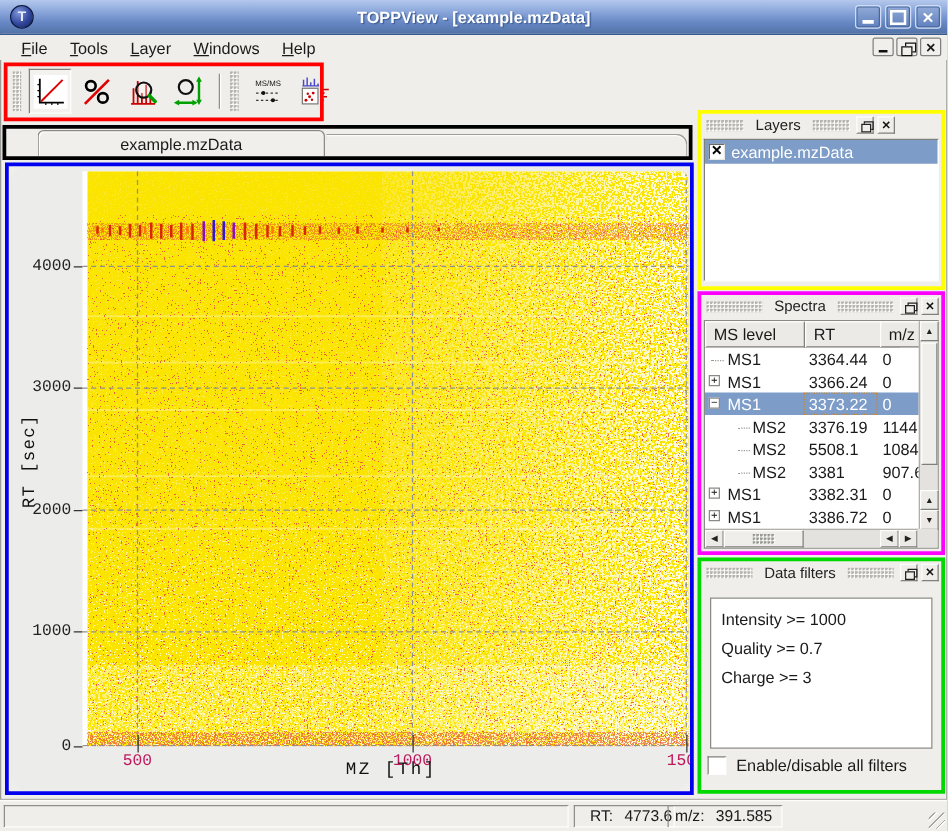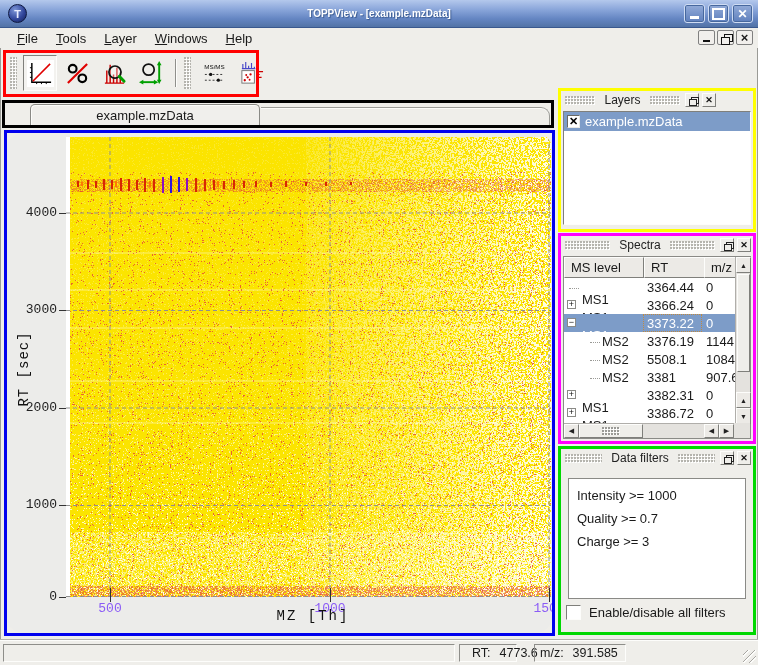--- a/index.html
+++ b/index.html
@@ -8,21 +8,21 @@
   .win { position:relative; width:758px; height:665px; overflow:hidden; background:#efeeea; box-shadow: inset 0 0 0 1px #9a9a96; }
 
   
   .titlebar { position:absolute; left:0; top:0; width:758px; height:28px;
     background:linear-gradient(180deg,#b4c8ec 0%,#8aa6da 35%,#6485c2 70%,#5273a6 100%);
     border-bottom:1px solid #39588e; display:flex; align-items:center; }
   .appicon { position:absolute; left:8px; top:4px; width:19px; height:19px; border-radius:50%;
     background:radial-gradient(circle at 35% 30%, #7d96d8 0%, #32479c 55%, #101e55 100%);
     border:1px solid #0d1840; color:#e8ecff; font-weight:bold; font-size:11px;
     display:flex; align-items:center; justify-content:center; }
-  .title { flex:1; text-align:center; color:#fff; font-weight:bold; font-size:10px; text-shadow:1px 1px 1px #3a5a90; }
+  .title { flex:1; text-align:center; color:#fff; font-weight:bold; font-size:13px; text-shadow:1px 1px 1px #3a5a90; }
   .tbtns { position:absolute; right:5px; top:4px; display:flex; gap:3px; }
   .tbtn { width:21px; height:19px; border-radius:3px; border:1px solid #cfdcf3;
     background:linear-gradient(180deg,#93abd8,#5f80bd); box-shadow:inset 0 0 0 1px #47689e;
     display:flex; align-items:center; justify-content:center; cursor:default; }
   .tbtn.min::after { content:""; width:9px; height:3px; background:#fff; margin-top:8px; }
   .tbtn.max::after { content:""; width:9px; height:8px; border:2px solid #fff; }
   .tbtn.cls::after { content:"✕"; color:#fff; font-weight:bold; font-size:12px; }
 
   
   .menubar { position:absolute; left:0; top:28px; width:758px; height:20px; background:#efeeea; display:flex; align-items:center; padding-left:8px; }
@@ -58,21 +58,21 @@
     box-shadow:inset 1px 1px 0 #fdfdfb; }
   .tabfill { position:absolute; left:256px; top:4px; right:1px; height:18px; background:#efeeea;
     border-top:1px solid #9c9c98; border-right:1px solid #9c9c98; border-radius:0 9px 0 0;
     box-shadow:inset 0 1px 0 #fdfdfb; }
 
   
   .plotwidget { position:absolute; left:7px; top:133px; width:545px; height:500px; background:#ececea; overflow:hidden;border-radius:16px; }
   .mapsvg { position:absolute; left:59px; top:4px; width:485px; height:460px; background:#fff; }
   .ytl { position:absolute; left:0; width:50px; text-align:right; font:13px "Liberation Mono", monospace; color:#222; }
   .ytm { position:absolute; left:52px; width:7px; height:1px; background:#333; }
-  .xtl { position:absolute; top:468px; width:44px; text-align:center; font:13px "Liberation Mono", monospace; color:#8b5cf6; }
+  .xtl { position:absolute; top:468px; width:44px; text-align:center; font:13px "Liberation Mono", monospace; color:#be185d; }
   .xtm { position:absolute; top:455px; width:1px; height:14px; background:#333; }
   .xlab { position:absolute; left:221px; top:475px; width:170px; text-align:center;
     font:14px "Liberation Mono", monospace; letter-spacing:2px; color:#111; }
   .ylab { position:absolute; left:-26px; top:228px; width:86px; height:16px; line-height:16px; text-align:center;
     font:14px "Liberation Mono", monospace; letter-spacing:1px; color:#111; transform:rotate(-90deg); }
 
   
   .panel { position:absolute; background:#efeeea; }
   .ptitle { height:18px; display:flex; align-items:center; padding:1px 2px; gap:3px; }
   .ptext { font-size:12px; color:#222; padding:0 4px; white-space:nowrap; }
@@ -95,21 +95,21 @@
   .lcheck.checked::after { content:"✕"; font-size:11px; font-weight:bold; color:#000; line-height:11px; }
 
   
   .tablewrap { position:absolute; left:2px; top:20px; width:188px; height:183px; background:#fff; border:1px solid #8a8a86; }
   .hcell { position:absolute; top:0; height:21px; background:#eceae6; border:1px solid; border-color:#fdfdfb #7f7f7b #7f7f7b #fdfdfb;
     font-size:13px; padding:2px 0 0 6px; }
   .srow { position:absolute; left:0; width:171px; height:18px; display:flex; font-size:13px; }
   .c1 { width:79px; position:relative; padding-top:2px; }
   .c2 { width:59px; padding:2px 0 0 4px; position:relative; }
   .c3 { width:33px; padding:2px 0 0 4px; overflow:hidden; white-space:nowrap; }
-  .d1 .mslabel { position:absolute; left:18px;margin-top:12px; }
+  .d1 .mslabel { position:absolute; left:18px; }
   .d2 .mslabel { position:absolute; left:38px; }
   .exp { position:absolute; left:3px; top:4px; width:9px; height:9px; background:#fff; border:1px solid #8a8a86;
     font-size:9px; line-height:7px; text-align:center; color:#111; }
   .exp.plus::after { content:"+"; }
   .exp.minus::after { content:"−"; }
   .stub { position:absolute; left:5px; top:10px; width:10px; border-top:1px dotted #9a9a96; }
   .d2 .stub { left:26px; }
   .srow.sel { color:#fff; }
   .srow.sel .c2 { outline:1px dotted #c08a40; outline-offset:-1px; }
 
@@ -481,21 +481,21 @@
   <div class="abox" style="left: 2px; top: 100px; width: 552px; height: 28px; border-color: rgb(0, 0, 0);"></div>
   <div class="abox" style="left: 4px; top: 130px; width: 551px; height: 506px; border-color: rgb(0, 0, 238);"></div>
   <div class="abox" style="left: 558px; top: 88px; width: 198px; height: 144px; border-color: rgb(255, 255, 0);"></div>
   <div class="abox" style="left: 558px; top: 233px; width: 198px; height: 211px; border-color: rgb(255, 0, 255);"></div>
   <div class="abox" style="left: 558px; top: 446px; width: 198px; height: 189px; border-color: rgb(0, 216, 0);"></div>
 
   <div class="statusbar">
     <div class="sbpanel" style="left:3px; width:452px;">
         <span></span>
       </div>
-    <div class="sbpanel" style="left:459px; width:58px;padding-left:12px;">
+    <div class="sbpanel" style="left:459px; width:81px;padding-left:12px;">
       <span>RT:</span>
         <span>4773.6</span>
     </div>
     <div class="sbpanel" style="left:534px; width:92px;">
       <span>m/z:</span>
         <span>391.585</span>
     </div>
     <div class="sgrip"></div>
   </div>
 

